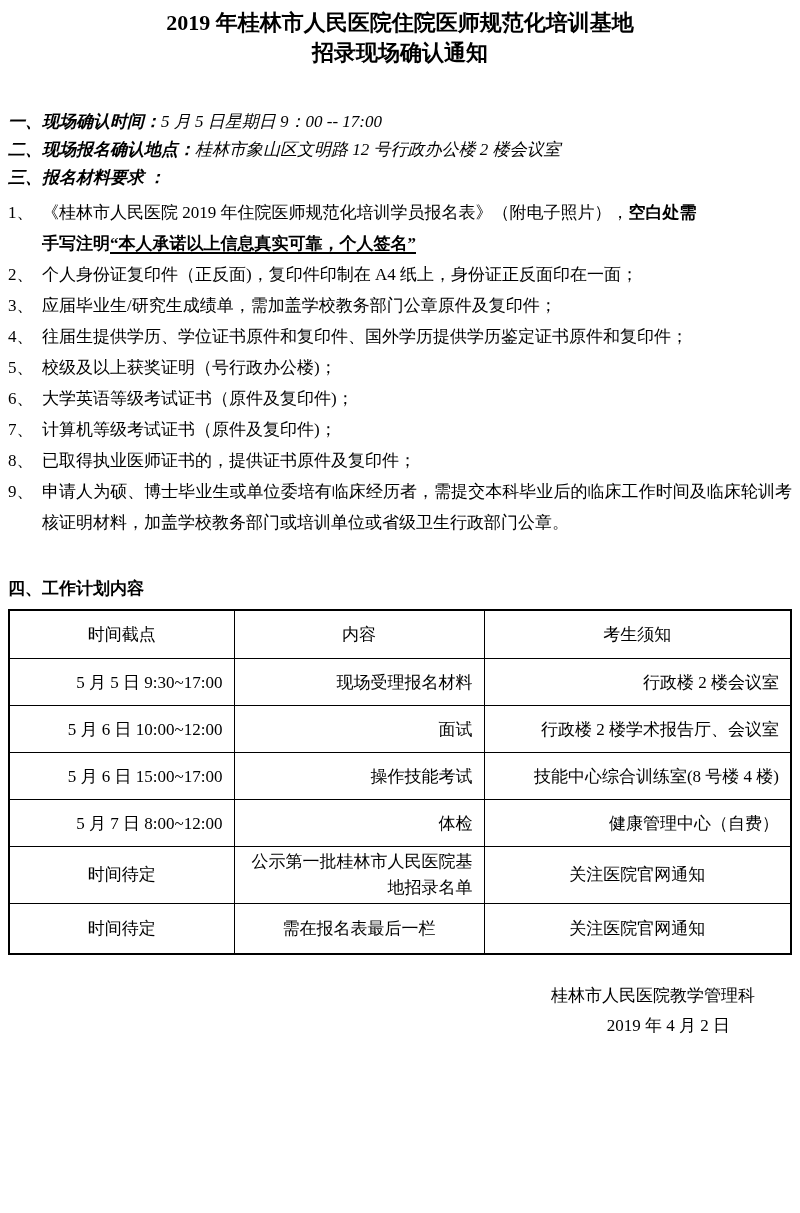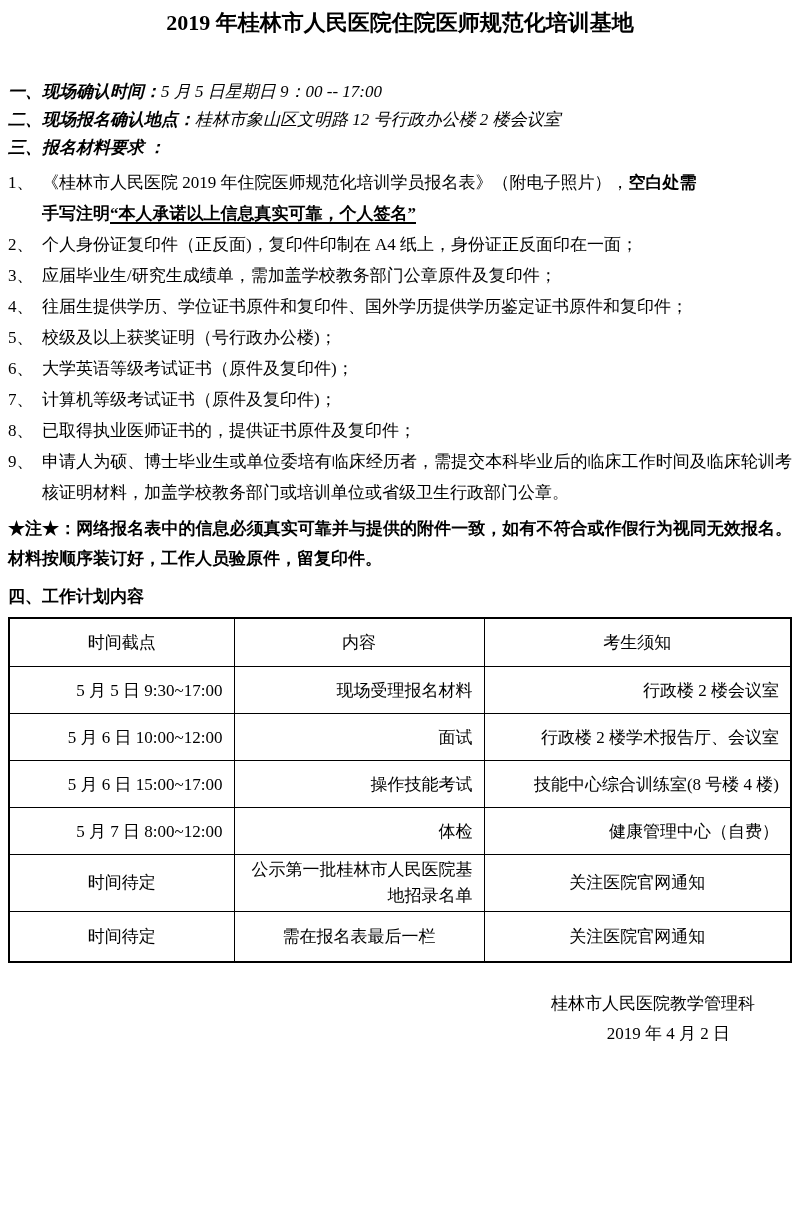--- a/index.html
+++ b/index.html
@@ -17,21 +17,21 @@
   .sec { font-size: 17px; line-height: 28px; }
   .sec .lbl { font-weight: bold; }
   .materials { margin-top: 5px; }
   .item { display: flex; font-size: 17px; line-height: 31px; }
   .item .num { width: 34px; flex: none; }
   .item .txt { flex: 1; text-align: justify; }
   .line { display: block; }
   b { font-weight: bold; }
   .u { text-decoration: underline; text-underline-offset: 3px; text-decoration-thickness: 1.5px; }
   .note { margin-top: 6px; font-weight: bold; font-size: 17px; line-height: 30px; text-align: justify; }
-  .plan-heading { margin-top: 12px; font-weight: bold; font-size: 17px; line-height: 22px; }
+  .plan-heading { margin-top: 40px; font-weight: bold; font-size: 17px; line-height: 22px; }
   table.schedule {
     width: 100%; margin-top: 9px;
     border-collapse: collapse; table-layout: fixed;
     font-size: 17px; border: 2px solid #000;
   }
   table.schedule th, table.schedule td {
     border: 1px solid #000; vertical-align: middle;
     padding: 0 11px; overflow: hidden;
   }
   table.schedule th { height: 30px; font-weight: normal; text-align: center; padding: 12px 4px; }
@@ -43,20 +43,21 @@
   .signature .l1 { padding-right: 37px; }
   .signature .l2 { padding-right: 62px; }
 </style>
 </head>
 <body>
 
 <div class="page">
 
   <div class="title">
     <div>2019 年桂林市人民医院住院医师规范化培训基地</div>
+    <div>招录现场确认通知</div>
   </div>
 
   <div class="sections">
     <div class="sec">
       <span class="lbl">一、现场确认时间：</span><span>5 月 5 日星期日 9：00 -- 17:00</span>
     </div>
     <div class="sec">
       <span class="lbl">二、现场报名确认地点：</span><span>桂林市象山区文明路 12 号行政办公楼 2 楼会议室</span>
     </div>
     <div class="sec">
@@ -110,23 +111,20 @@
     </div>
 
     <div class="item">
       <span class="num">9、</span>
       <span class="txt">申请人为硕、博士毕业生或单位委培有临床经历者，需提交本科毕业后的临床工作时间及临床轮训考核证明材料，加盖学校教务部门或培训单位或省级卫生行政部门公章。</span>
     </div>
 
 
   </div>
 
-  <div class="note">
-    <span>★注★：</span><span>网络报名表中的信息必须真实可靠并与提供的附件一致，如有不符合或作假行为视同无效报名。材料按顺序装订好，工作人员验原件，留复印件。</span>
-  </div>
 
   <div class="plan-heading">四、工作计划内容</div>
 
   <table class="schedule">
     <colgroup>
       <col style="width:225px">
       <col style="width:250px">
       <col>
     </colgroup>
     <thead>

